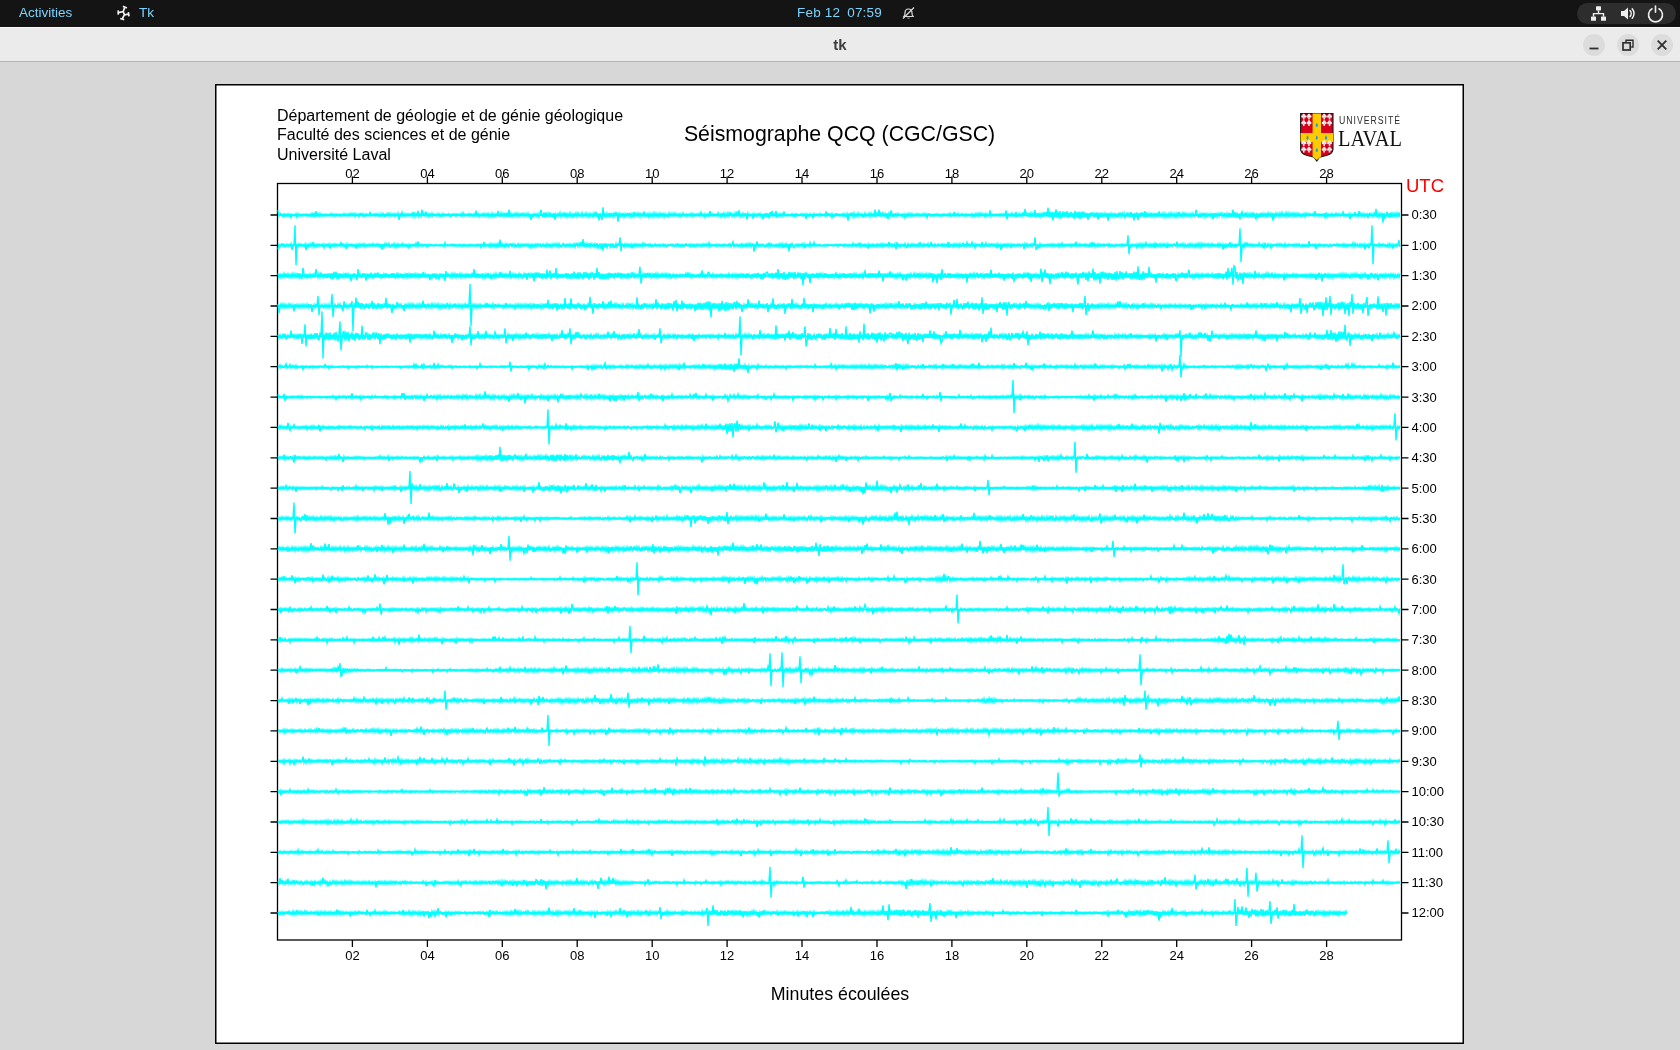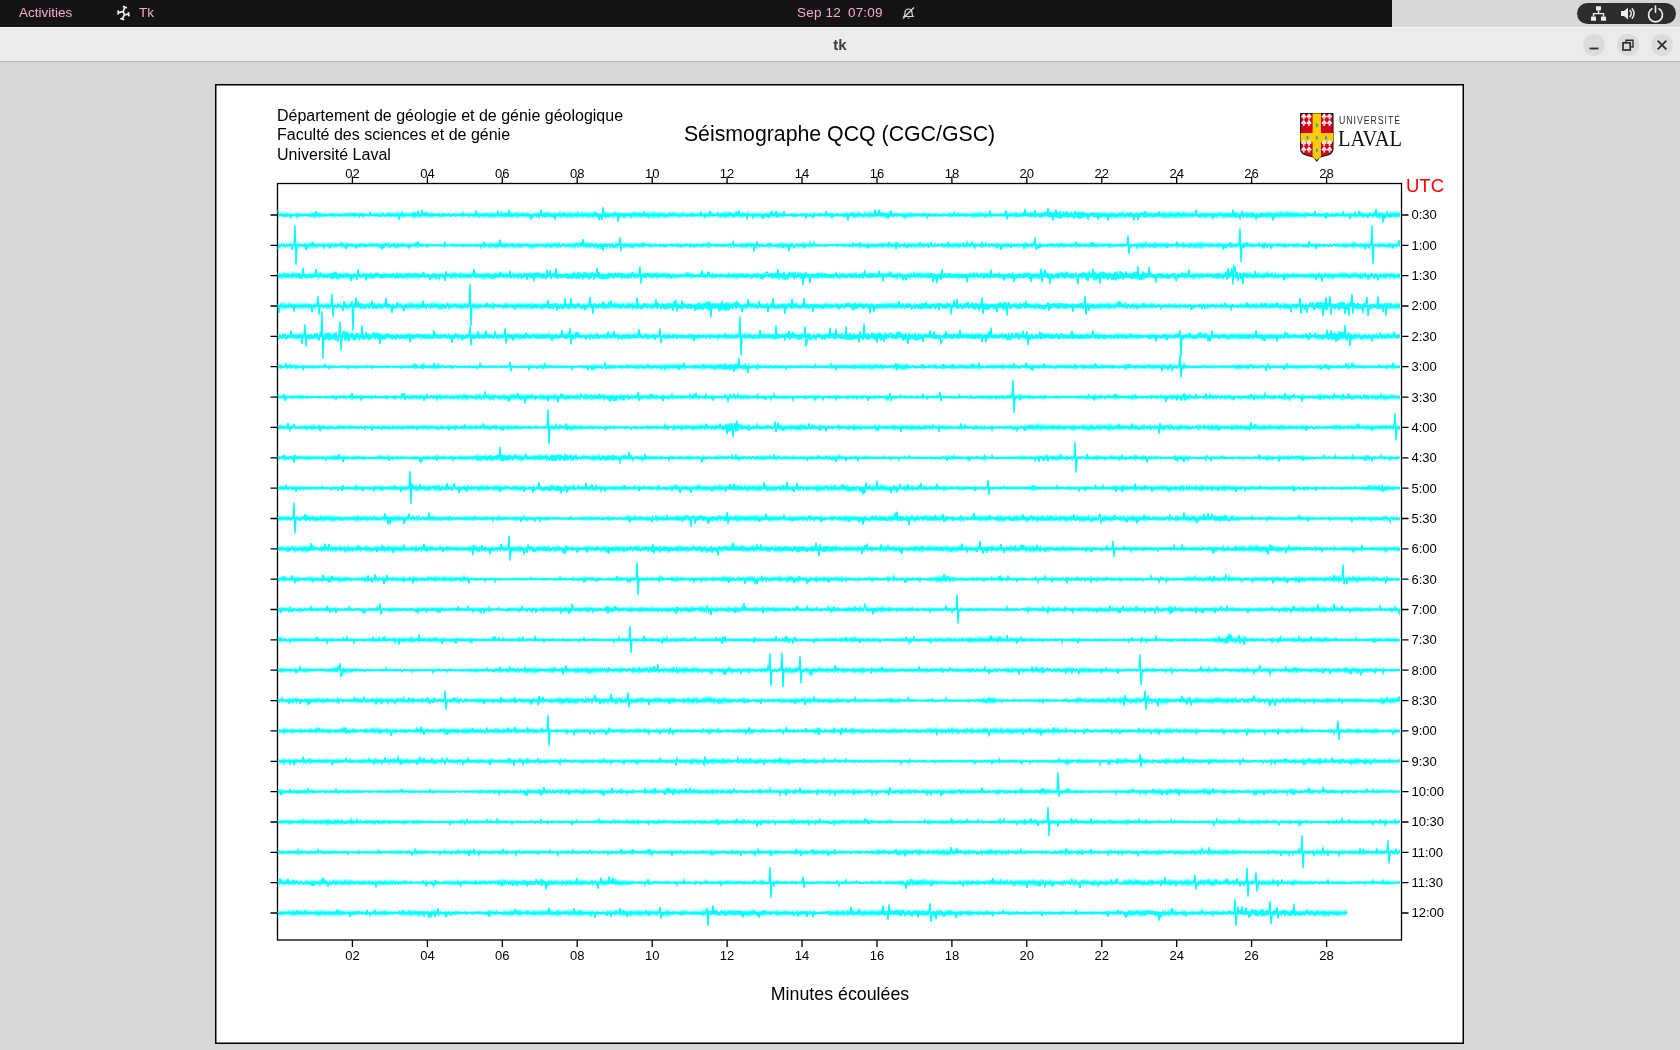--- a/index.html
+++ b/index.html
@@ -1,16 +1,16 @@
 <!DOCTYPE html>
 <html><head>
 <meta charset="utf-8">
 <style>
 html,body{margin:0;padding:0;width:1680px;height:1050px;background:#d7d7d7;font-family:"Liberation Sans",sans-serif;overflow:hidden}
-#topbar{position:absolute;left:0;top:0;width:1392px;height:27px;background:#141414;color:#f9a8d4;font-size:13.5px}
+#topbar{position:absolute;left:0;top:0;width:1680px;height:27px;background:#141414;color:#7dd3fc;font-size:13.5px}
 #activities{position:absolute;left:19px;top:5px}
 #tkicon{position:absolute;left:114px;top:3px}
 #tktext{position:absolute;left:139px;top:5px}
 #clock{position:absolute;left:797px;top:5px;letter-spacing:0.2px}
 #bell{position:absolute;left:900px;top:5px}
 #pill{position:absolute;left:1577px;top:3px;width:99px;height:21px;background:#2d2d2d;border-radius:11px}
 #net{position:absolute;left:1589px;top:4px}
 #vol{position:absolute;left:1618px;top:4px}
 #pwr{position:absolute;left:1646px;top:4px}
 #titlebar{position:absolute;left:0;top:27px;width:1680px;height:35px;background:#ebebeb;border-top:1px solid #fafafa;border-bottom:1px solid #b4b4b4;box-sizing:border-box}
@@ -28,21 +28,21 @@
      <path d="M10.8,4.2 L9.2,8.6 L4.6,9.6"></path>
      <path d="M9.2,8.6 L10.4,11.8 L8.2,16"></path>
      <path d="M10.4,11.8 L14.6,11.2"></path>
      <path d="M8.9,3.2 L12.9,5"></path>
      <path d="M4.2,7.4 L4.2,11.6"></path>
      <path d="M14.4,9.2 L15,13.3"></path>
      <path d="M6.2,15.5 L10.2,16.7"></path>
    </g>
  </svg>
  <span id="tktext">Tk</span>
- <span id="clock">Sep 12 07:09</span>
+ <span id="clock">Feb 12 07:59</span>
  <svg id="bell" width="17" height="17" viewBox="0 0 17 17">
    <g stroke="#d8d8d8" stroke-width="1.2" fill="none">
      <path d="M4,11.5 C4.8,10.6 5,9.8 5,8 C5,5.6 6.4,4 8.5,4 C10.6,4 12,5.6 12,8 C12,9.8 12.2,10.6 13,11.5 Z"></path>
      <path d="M3,13.5 L14,2.5" stroke-width="1.3"></path>
    </g>
    <path d="M7.2,12.7 a1.4,1.4 0 0 0 2.6,0 Z" fill="#d8d8d8"></path>
  </svg>
  <div id="pill"></div>
  <svg id="net" width="19" height="19" viewBox="0 0 19 19">
    <g fill="#eeeeee">

